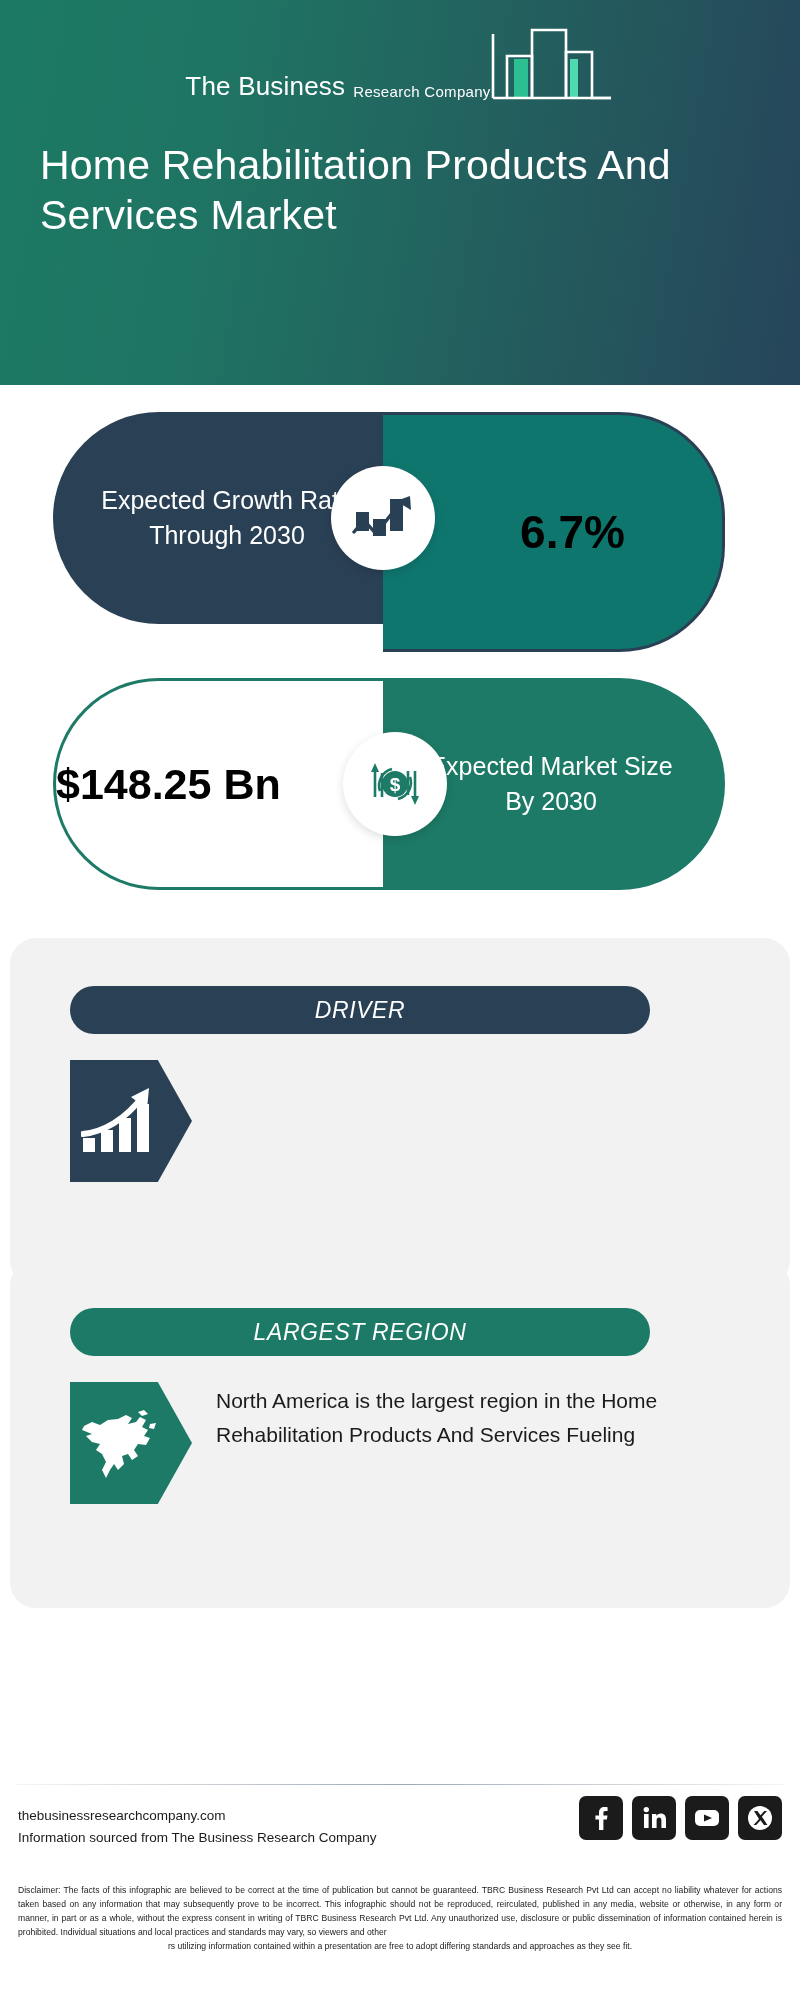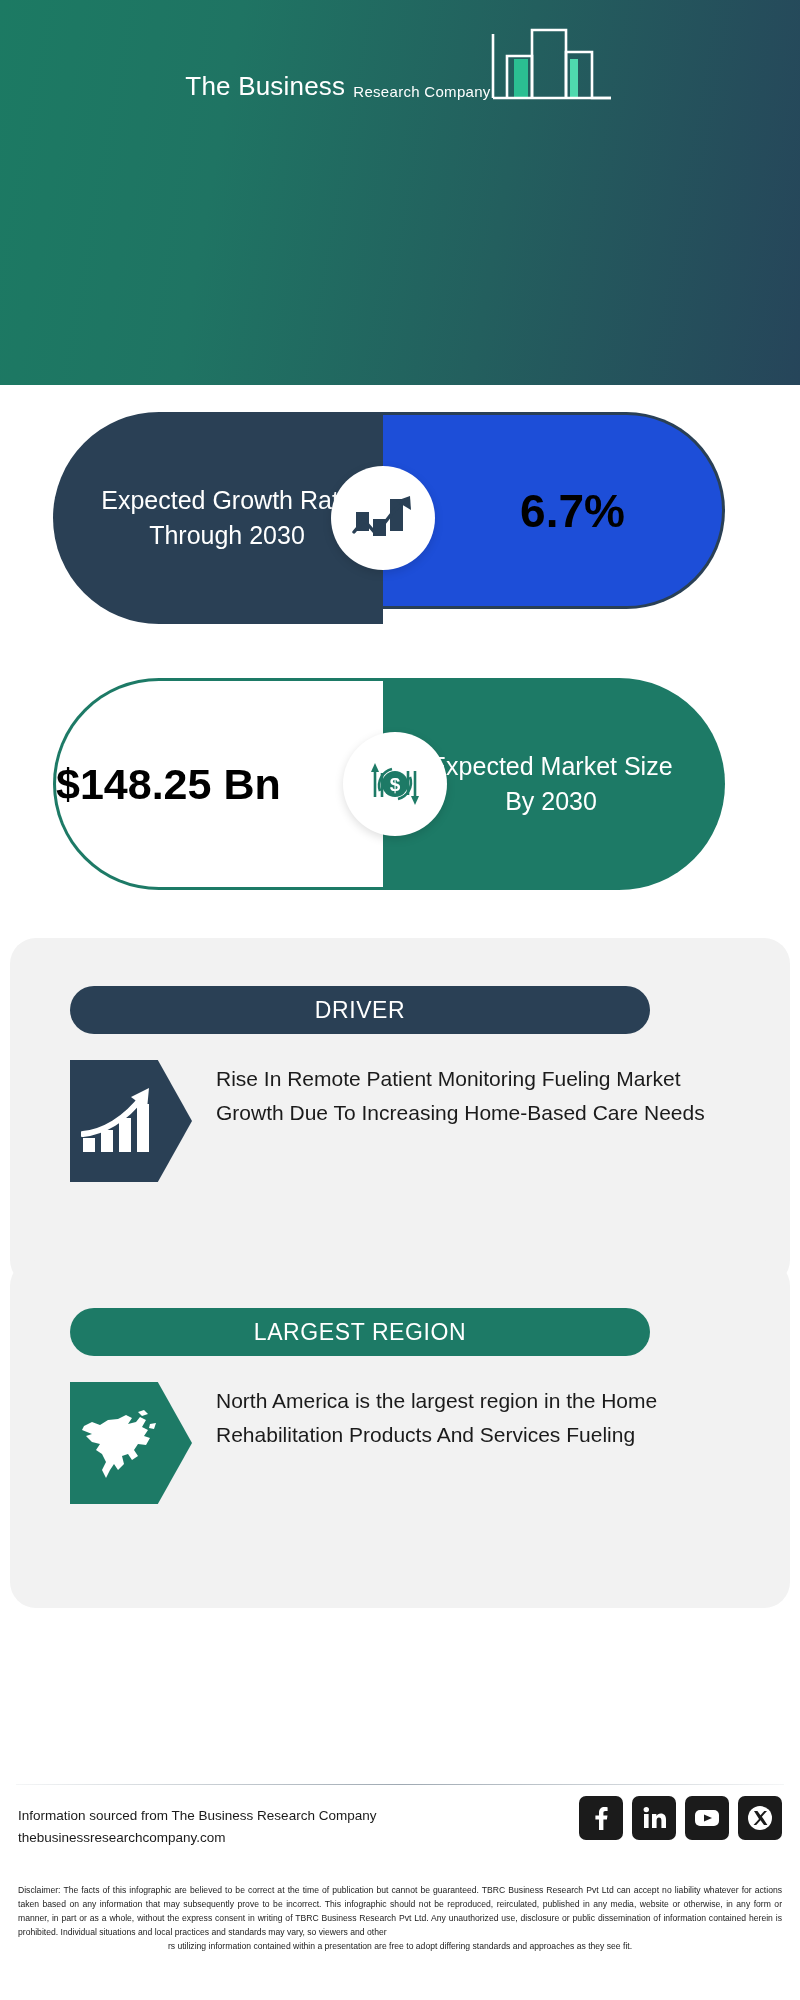--- a/index.html
+++ b/index.html
@@ -97,22 +97,22 @@
     color: #ffffff;
     font-size: 25px;
     font-weight: 400;
     line-height: 1.42;
     text-align: center;
     font-family: "Liberation Sans", sans-serif;
   }
   .stat1-right {
     position: absolute;
     left: 330px; top: 0;
-    width: 342px; height: 197px;
-    background: #1d4ed8;
+    width: 342px; height: 240px;
+    background: #0f766e;
     border-top: 3px solid #2a4055;
     border-right: 3px solid #2a4055;
     border-bottom: 3px solid #2a4055;
     border-radius: 0 106px 106px 0;
     display: flex;
     align-items: center;
     justify-content: center;
     padding-left: 40px;
   }
   .stat1-right .val {
@@ -195,20 +195,21 @@
   .panel-region { top: 1260px; height: 348px; }
 
   .pill {
     position: absolute;
     left: 60px; top: 48px;
     width: 580px; height: 48px;
     border-radius: 24px;
     display: flex;
     align-items: center;
     justify-content: center;
+    font-style: italic;
   }
   .pill-driver { background: #2a4055; }
   .pill-region { background: #1d7a66; }
   .pill span {
     color: #ffffff;
     font-size: 23px;
     font-weight: 400;
     letter-spacing: 0.6px;
     font-family: "Liberation Sans", sans-serif;
   }
@@ -303,20 +304,23 @@
             <rect x="25" y="33" width="14" height="39" fill="#2bbf92"></rect>
             <polyline points="43,72 43,4 77,4 77,72" fill="none" stroke="#ffffff" stroke-width="2.6"></polyline>
             <polyline points="77,72 77,26 103,26 103,72 122,72" fill="none" stroke="#ffffff" stroke-width="2.6"></polyline>
             <rect x="81" y="33" width="8" height="39" fill="#4fd9ae"></rect>
             <line x1="4" y1="72" x2="122" y2="72" stroke="#ffffff" stroke-width="2.6"></line>
           </svg>
         </div>
       </div>
     </div>
 
+    <div class="title-block">
+      <h1>Home Rehabilitation Products And Services Market</h1>
+    </div>
   </div>
 
   <div class="stat1">
     <div class="stat1-left">
       <div class="lbl">Expected Growth Rate Through 2030</div>
     </div>
     <div class="stat1-right">
       <div class="val">6.7%</div>
     </div>
     <div class="circle-icon">
@@ -361,21 +365,20 @@
       <div class="pentagon pentagon-driver">
         <svg width="78" height="74" viewBox="0 0 78 74" style="margin-right:22px;">
           <rect x="2" y="54" width="12" height="14" fill="#ffffff"></rect>
           <rect x="20" y="46" width="12" height="22" fill="#ffffff"></rect>
           <rect x="38" y="34" width="12" height="34" fill="#ffffff"></rect>
           <rect x="56" y="20" width="12" height="48" fill="#ffffff"></rect>
           <path d="M2,50 C22,48 44,36 62,12" fill="none" stroke="#ffffff" stroke-width="6" stroke-linecap="round"></path>
           <polygon points="68,4 66,25 50,13" fill="#ffffff"></polygon>
         </svg>
       </div>
-      <div class="panel-text">Rise In Remote Patient Monitoring Fueling Market Growth Due To Increasing Home-Based Care Needs</div>
     </div>
   </div>
 
   <div class="panel panel-region">
     <div class="pill pill-region">
       <span>LARGEST REGION</span>
     </div>
     <div class="panel-body">
       <div class="pentagon pentagon-region">
         <svg width="84" height="78" viewBox="0 0 84 78" style="margin-right:22px;">
@@ -384,22 +387,22 @@
           <path fill="#ffffff" d="M72,20 L78,19 L76,25 L71,24 Z"></path>
         </svg>
       </div>
       <div class="panel-text">North America is the largest region in the Home Rehabilitation Products And Services Fueling</div>
     </div>
   </div>
 
   <div class="footer-rule"></div>
 
   <div class="footer-src">
+    <div>thebusinessresearchcompany.com</div>
     <div>Information sourced from The Business Research Company</div>
-    <div>thebusinessresearchcompany.com</div>
   </div>
 
   <div class="socials">
     <div class="social">
       <svg width="26" height="26" viewBox="0 0 26 26">
         <path fill="#ffffff" d="M15.4,25 V14.6 h3.5 l0.6,-4.1 h-4.1 V7.9 c0,-1.2 0.3,-2 2,-2 h2.2 V2.2 C19.2,2.1 17.9,2 16.4,2 c-3.2,0 -5.4,2 -5.4,5.5 v3 H7.4 v4.1 H11 V25 Z"></path>
       </svg>
     </div>
     <div class="social">
       <svg width="26" height="26" viewBox="0 0 26 26">

